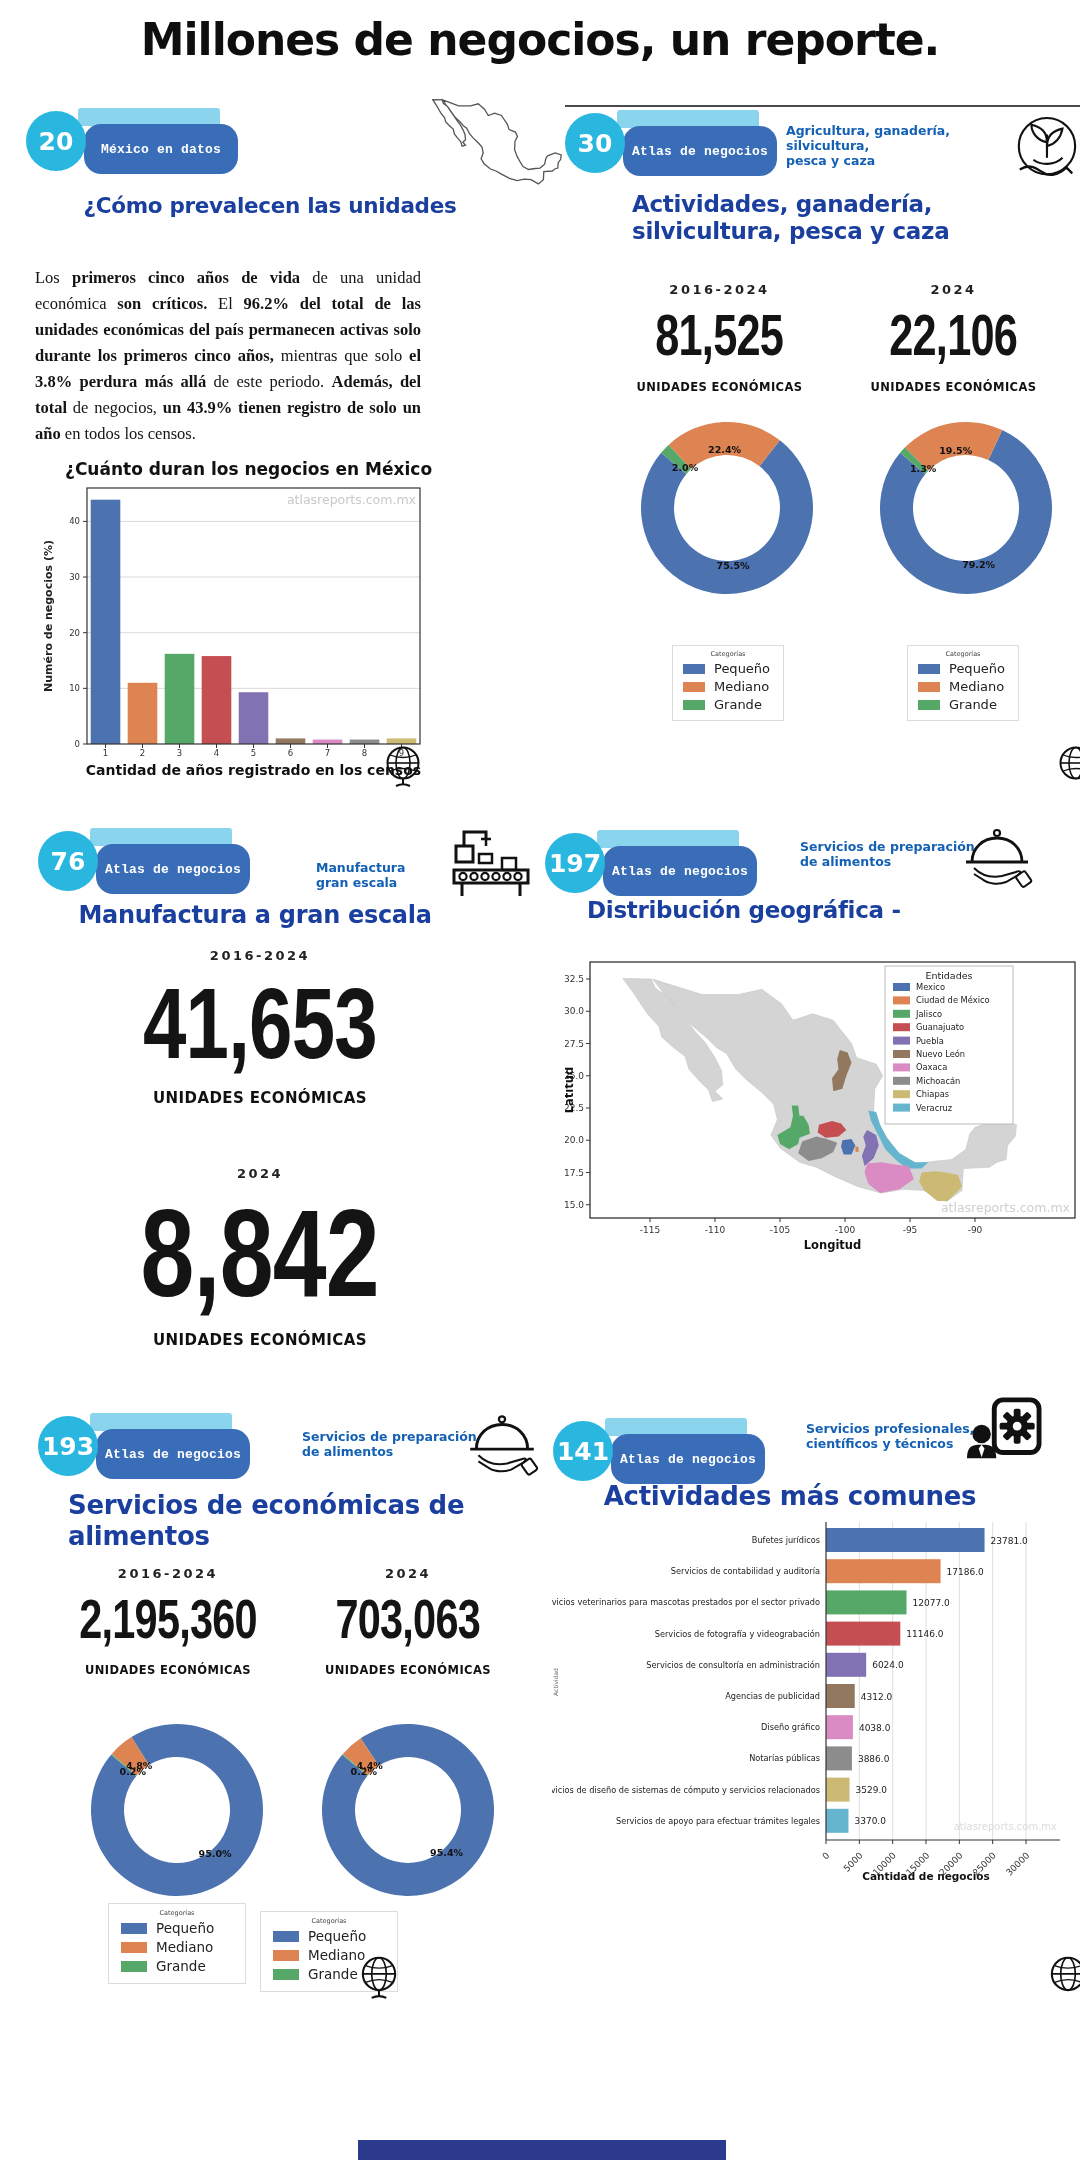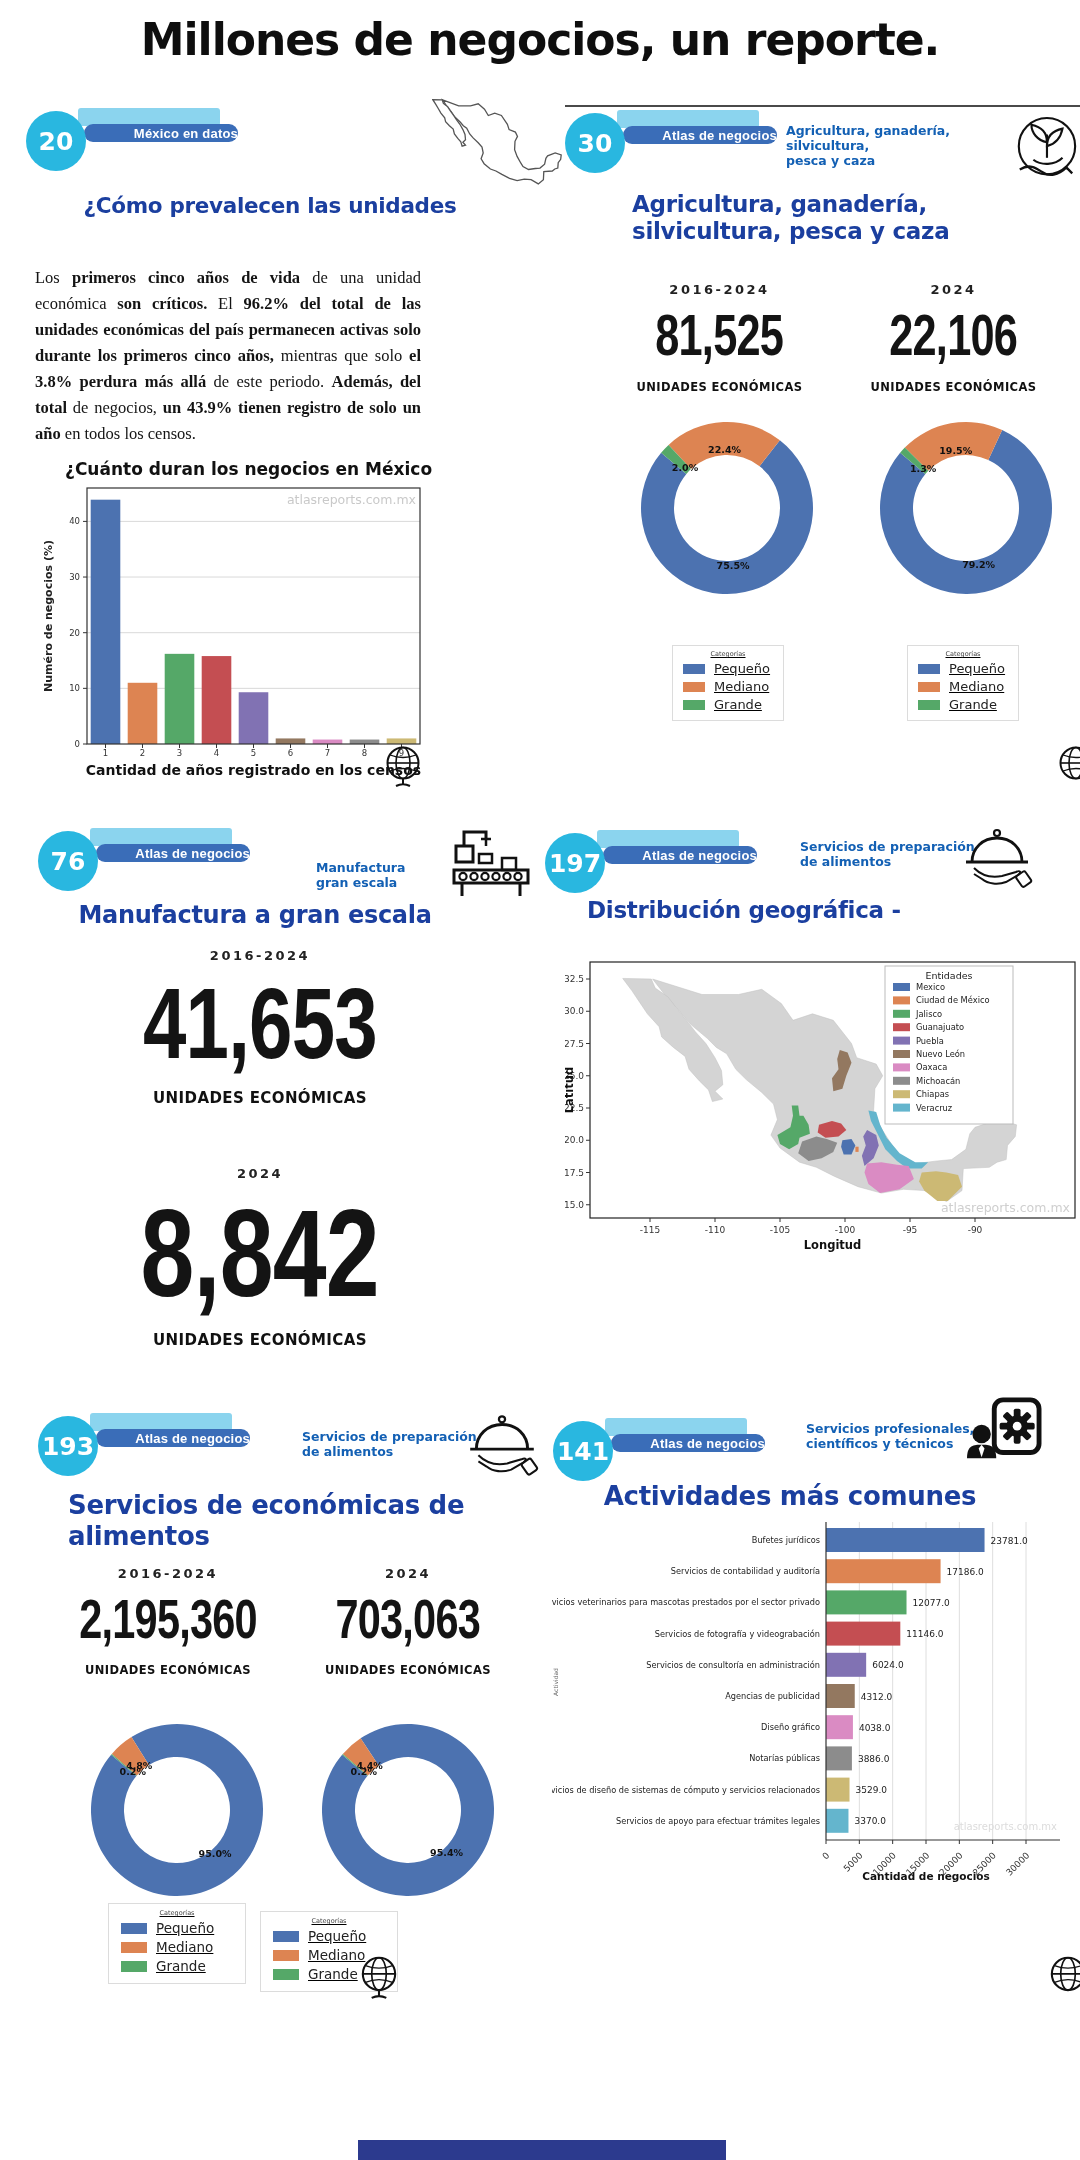--- a/index.html
+++ b/index.html
@@ -4,39 +4,39 @@
 <style>
   html,body{margin:0;padding:0;background:#fff;}
   #canvas{position:relative;width:1080px;height:2160px;background:#fff;overflow:hidden;
           font-family:"Liberation Sans",sans-serif;}
   .abs{position:absolute;}
   .page-title{position:absolute;left:0;top:14px;width:1080px;text-align:center;
     font-family:"DejaVu Sans",sans-serif;font-weight:bold;font-size:44px;color:#0e0e0e;letter-spacing:-1px;}
   
   .badge{position:absolute;width:215px;height:66px;}
   .badge-strip{position:absolute;left:52px;top:0;width:142px;height:18px;background:#8bd4ee;border-radius:3px;}
-  .badge-pill{position:absolute;left:58px;top:16px;width:154px;height:18px;background:#3a6db8;border-radius:17px;
-    color:#fff;display:flex;align-items:center;justify-content:flex-end;font-family:Liberation Sans, sans-serif;
+  .badge-pill{position:absolute;left:58px;top:16px;width:154px;height:50px;background:#3a6db8;border-radius:17px;
+    color:#fff;display:flex;align-items:center;justify-content:center;font-family:Liberation Mono, monospace;
     font-weight:bold;font-size:13px;letter-spacing:.2px;}
   .badge-circle{position:absolute;left:0;top:3px;width:60px;height:60px;border-radius:50%;background:#29b7e0;
     color:#fff;display:flex;align-items:center;justify-content:center;font-family:"DejaVu Sans",sans-serif;
     font-weight:bold;font-size:25px;}
   .topic{position:absolute;font-family:"DejaVu Sans",sans-serif;font-weight:bold;color:#1360b4;
     font-size:12.5px;line-height:1.18;}
   .panel-title{position:absolute;font-family:"DejaVu Sans",sans-serif;font-weight:bold;color:#1b3f9f;
     letter-spacing:-.3px;line-height:1.18;}
   .para{position:absolute;left:35px;top:265px;width:386px;font-family:"Liberation Serif",serif;
     font-size:16.5px;line-height:1.58;color:#141414;text-align:justify;}
   .stat{position:absolute;text-align:center;color:#161616;}
   .stat .period{font-family:"DejaVu Sans",sans-serif;font-weight:bold;font-size:13px;letter-spacing:2.5px;color:#222;}
   .stat .value{margin-top:10px;line-height:1;font-weight:bold;color:#141414;white-space:nowrap;}
   .cond{display:inline-block;transform:scaleX(.76);transform-origin:center;letter-spacing:-1px;}
   .stat .caption{margin-top:16px;font-family:"DejaVu Sans",sans-serif;font-weight:bold;font-size:11.5px;
     letter-spacing:.4px;color:#111;}
-  .cat-legend{position:absolute;background:#fff;border:1px solid #dcdcdc;padding:2px 10px 5px;box-sizing:border-box;text-decoration:underline;}
+  .cat-legend{position:absolute;background:#fff;border:1px solid #dcdcdc;padding:2px 10px 5px;box-sizing:border-box;}
   .cat-legend-title{font-family:"DejaVu Sans",sans-serif;font-size:6.5px;color:#444;text-align:center;margin:2px 0;}
   .cat-row{display:flex;align-items:center;margin:3px 0;}
   .cat-patch{width:22px;height:10px;margin-right:9px;flex:0 0 auto;}
   .cat-label{font-family:"DejaVu Sans",sans-serif;font-size:13px;color:#222;}
   .cat-legend.lg{padding:3px 12px 6px;}
   .cat-legend.lg .cat-patch{width:26px;height:11px;}
   .cat-legend.lg .cat-label{font-size:13.5px;}
   .divider{position:absolute;background:#4a4a4a;}
   .footer-bar{position:absolute;left:358px;top:2140px;width:368px;height:20px;background:#2c3a8e;}
   svg{display:block;}
@@ -141,21 +141,21 @@
       </div>
     <svg class="abs" style="left:1012px;top:112px;" width="68" height="78" viewBox="0 0 70 78">
       <circle cx="36" cy="34" r="29" fill="none" stroke="#111" stroke-width="2.2"></circle>
       <path d="M36,46 L36,22" stroke="#111" stroke-width="2.2" fill="none"></path>
       <path d="M36,30 C26,28 20,20 20,12 C30,14 36,20 36,30 Z" fill="none" stroke="#111" stroke-width="2.2"></path>
       <path d="M36,34 C44,32 50,26 52,16 C42,18 36,24 36,34 Z" fill="none" stroke="#111" stroke-width="2.2"></path>
       <path d="M22,48 C30,54 44,54 52,46" stroke="#111" stroke-width="2.2" fill="none"></path>
       <path d="M8,58 C18,52 24,56 30,60 C38,66 48,64 56,56 L62,62" fill="none" stroke="#111" stroke-width="2.4"></path>
     </svg>
     <div class="panel-title" style="left:632px;top:191px;width:370px;font-size:23px;">
-        <div>Agricultura, ganadería,</div>
+        <div>Actividades, ganadería,</div>
         <div>silvicultura, pesca y caza</div>
       </div>
     <div class="stat" style="left:622px;top:282px;width:195px;">
       <div class="period">2016-2024</div>
       <div class="value" style="font-size:57px;"><span class="cond">81,525</span></div>
       <div class="caption">UNIDADES ECONÓMICAS</div>
     </div>
     <div class="stat" style="left:856px;top:282px;width:195px;">
       <div class="period">2024</div>
       <div class="value" style="font-size:57px;"><span class="cond">22,106</span></div>

